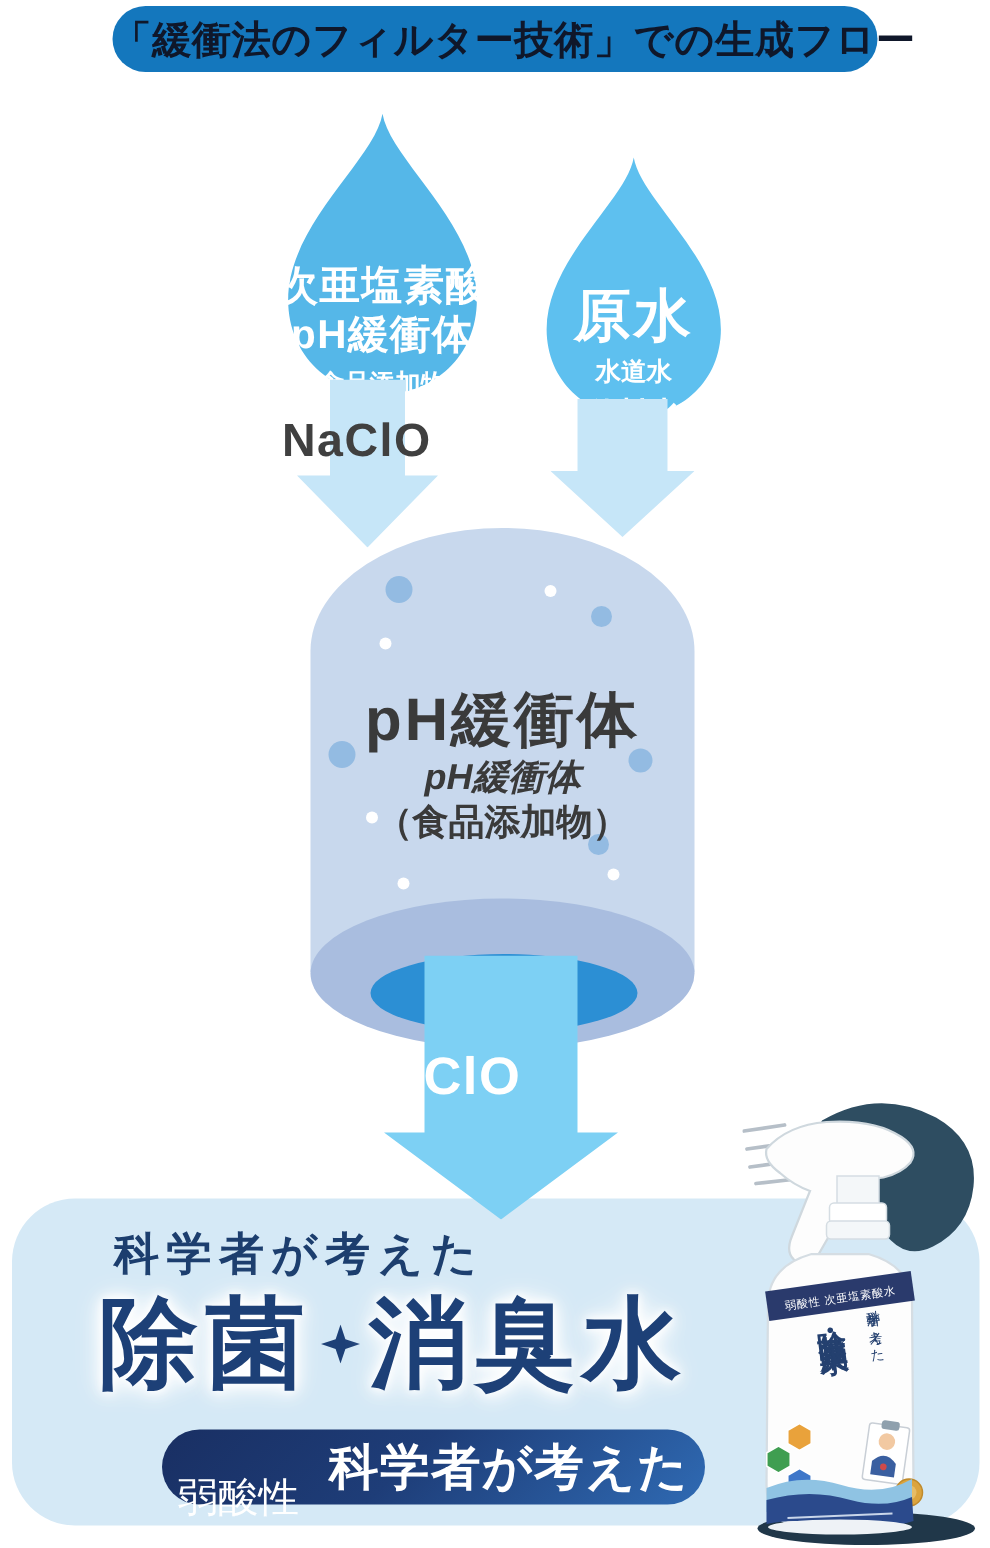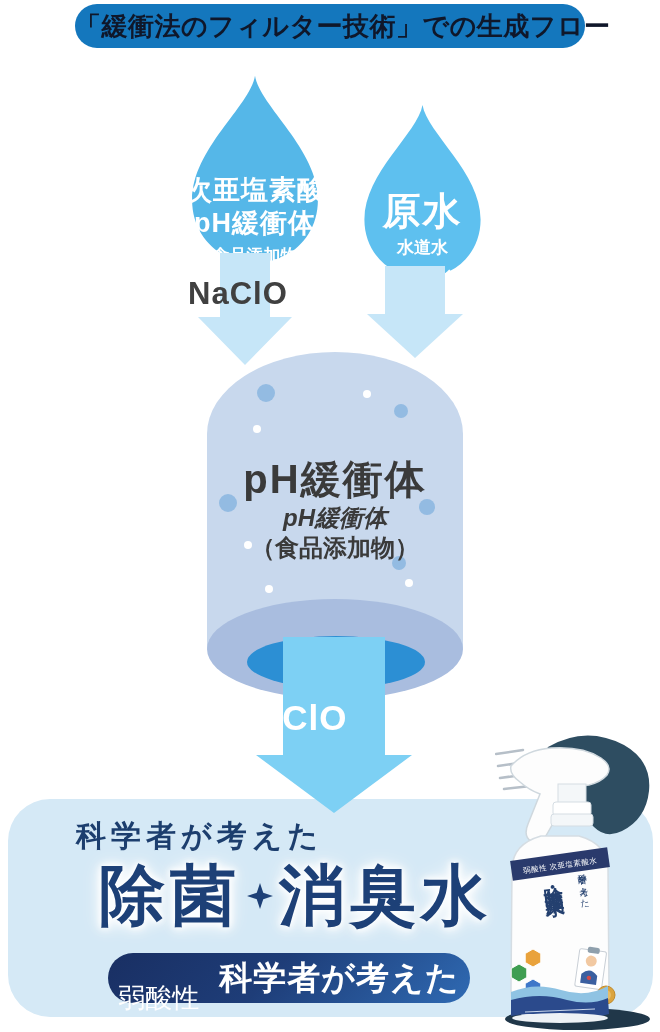--- a/index.html
+++ b/index.html
@@ -45,21 +45,21 @@
   .big-arrow{left:256px;top:637px;width:156px;height:176px;z-index:3;}
   .hclo{left:256px;top:698px;width:156px;text-align:left;color:#fff;font-size:35px;font-weight:bold;
         letter-spacing:1px;z-index:4;}
 
   
   .panel{left:8px;top:799px;width:645px;height:218px;background:#d5e9f6;border-radius:42px;z-index:1;}
   .tagline{position:absolute;left:68px;top:17px;color:#1c3e6e;font-family:"DejaVu Serif",serif;
            font-weight:600;font-size:30px;letter-spacing:5px;}
   .big-title{position:absolute;left:58px;top:52px;display:flex;align-items:center;color:#1d4077;
              font-family:"DejaVu Serif",serif;font-weight:bold;font-size:66px;letter-spacing:5px;
-             text-shadow:0 0 6px #fff,0 0 10px #fff,0 2px 14px #fff,0 0 20px #fff;white-space:nowrap;margin-left:33px;}
+             text-shadow:0 0 6px #fff,0 0 10px #fff,0 2px 14px #fff,0 0 20px #fff;white-space:nowrap;}
   .star{margin:0 6px;flex:0 0 auto;}
   .badge{position:absolute;left:100px;top:154px;width:362px;height:50px;border-radius:25px;
          background:linear-gradient(135deg,#192f63 0%,#1e3d78 45%,#2f6ab3 100%);
          display:flex;align-items:center;justify-content:center;gap:20px;color:#fff;white-space:nowrap;}
   .badge .b1{font-size:27px;margin-top:39px;}
   .badge .b2{font-size:33px;font-weight:bold;letter-spacing:1px;}
 
   
   .blob{left:520px;top:733px;width:138px;height:112px;z-index:2;}
   .bottle-shadow{left:505px;top:1008px;width:145px;height:22px;border-radius:50%;background:#203749;z-index:2;}

